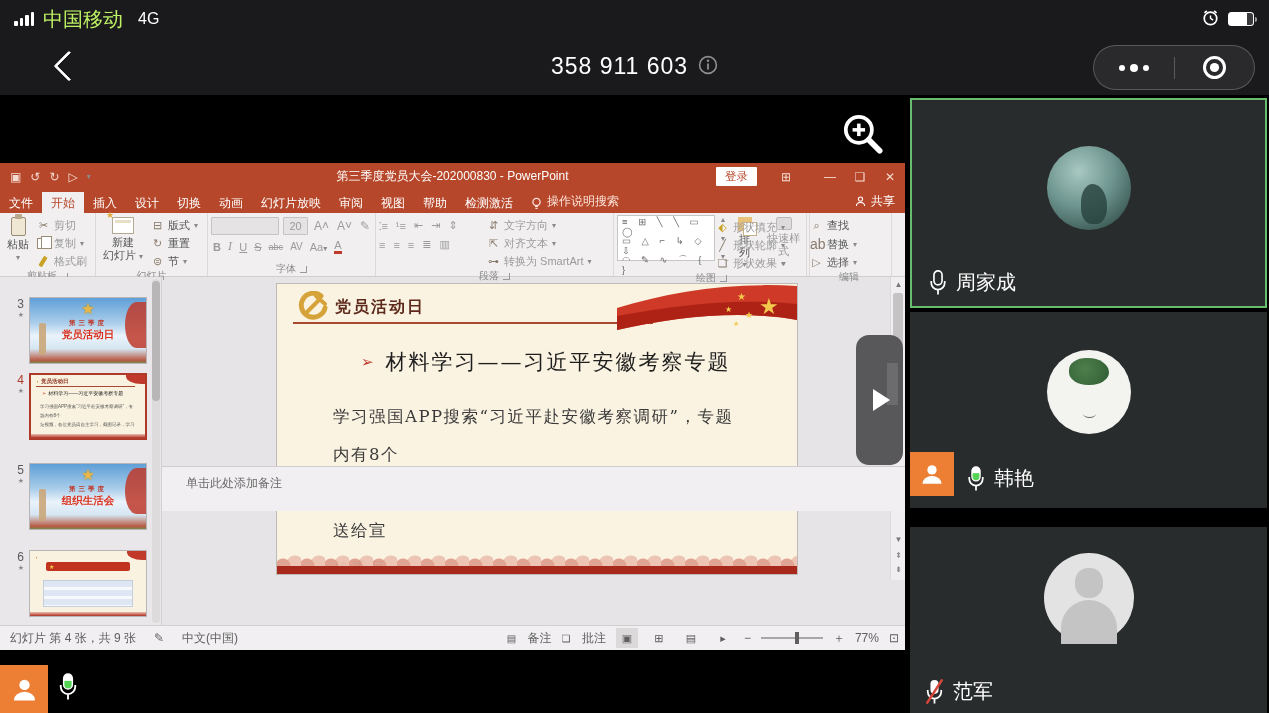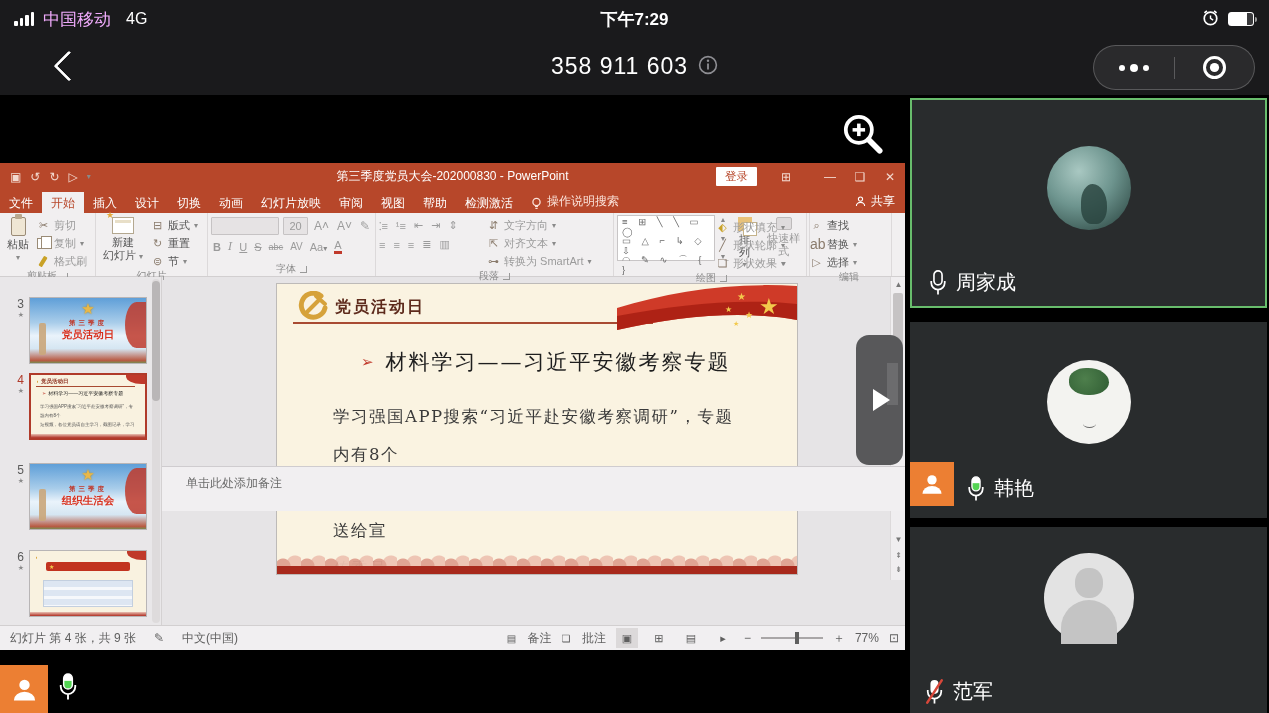--- a/index.html
+++ b/index.html
@@ -4,21 +4,21 @@
 <style>
   *{margin:0;padding:0;box-sizing:border-box}
   html,body{width:1269px;height:713px}
   body{position:relative;background:#000;font-family:"Liberation Sans",sans-serif;overflow:hidden;color:#fff}
 
   
   .statusbar{position:absolute;left:0;top:0;width:1269px;height:38px;background:#1a1a1c;display:flex;align-items:center}
   .sb-left{position:absolute;left:14px;top:0;height:38px;display:flex;align-items:center;gap:9px}
   .sigbars{display:flex;align-items:flex-end;gap:2px;height:14px}
   .sigbars i{display:block;width:3.5px;background:#fff;border-radius:1px}
-  .sb-carrier{font-size:17px;color:#f0abfc}
+  .sb-carrier{font-size:20px;color:#bef264}
   .sb-net{font-size:16px;color:#fff;margin-left:6px}
   .sb-time{position:absolute;left:0;right:0;text-align:center;font-size:17px;font-weight:bold;color:#fff}
   .sb-right{position:absolute;right:12px;top:0;height:38px;display:flex;align-items:center;gap:8px}
   .battery{position:relative;width:29px;height:14px}
   .bat-body{position:absolute;left:0;top:0;width:26px;height:14px;border-radius:3.5px;background:#fff}
   .bat-gap{position:absolute;right:4px;top:1px;width:6px;height:12px;background:#3a3a3c;border-radius:0 2.5px 2.5px 0}
   .bat-tip{position:absolute;right:0;top:4.5px;width:2.5px;height:5px;background:#9a9a9a;border-radius:0 2px 2px 0}
 
   .navbar{position:absolute;left:0;top:38px;width:1269px;height:57px;background:#1a1a1c}
   .back{position:absolute;left:58px;top:17px;width:22px;height:22px;border-left:3px solid #fff;border-bottom:3px solid #fff;transform:rotate(45deg);border-radius:2px}
@@ -135,21 +135,21 @@
   .ps-right{position:absolute;right:6px;display:flex;align-items:center;gap:10px}
   .viewbtn{width:22px;height:20px;display:flex;align-items:center;justify-content:center;font-size:11px;color:#5f5f5f}
   .viewbtn.active{background:#dcd9da}
   .zoomline{width:62px;height:2px;background:#a9a6a7;position:relative}
   .zoomline i{position:absolute;left:34px;top:-5px;width:4px;height:12px;background:#5f5f5f}
 
   
   .sidebar{position:absolute;left:908px;top:95px;width:361px;height:618px;background:#000}
   .tile{position:absolute;left:2px;width:357px;background:#292c2d;overflow:hidden}
   .tile1{top:3px;height:210px;border:2px solid #68bd6c}
-  .tile2{top:227px;height:196px}
+  .tile2{top:217px;height:196px}
   .tile3{top:432px;height:186px}
   .avatar{position:absolute;left:50%;transform:translateX(-50%);border-radius:50%}
   .av1{top:46px;width:84px;height:84px;background:radial-gradient(circle at 38% 30%,#a9c8c2,#6d948e 45%,#37544f 85%,#223733)}
   .av1::after{content:"";position:absolute;left:34px;top:38px;width:26px;height:40px;background:#27413c;border-radius:45% 55% 40% 40%;opacity:.8}
   .av2{top:38px;width:84px;height:84px;background:#f3f3f0}
   .av2::before{content:"";position:absolute;left:22px;top:8px;width:40px;height:27px;background:radial-gradient(circle at 40% 40%,#4e7f4c,#2f5c33);border-radius:45% 55% 50% 50%}
   .av2::after{content:"";position:absolute;left:36px;top:60px;width:13px;height:7px;border-bottom:1.5px solid #6a6a6a;border-radius:50%}
   .av3{top:26px;width:90px;height:90px;background:#e3e3e3}
   .av3::before{content:"";position:absolute;left:31px;top:15px;width:28px;height:30px;background:#c4c4c4;border-radius:46%}
   .av3::after{content:"";position:absolute;left:17px;top:47px;width:56px;height:44px;background:#c4c4c4;border-radius:28px 28px 0 0}
@@ -174,21 +174,20 @@
   <div class="sb-left">
     <span class="sigbars">
         <i style="height:5px"></i>
         <i style="height:8px"></i>
         <i style="height:11px"></i>
         <i style="height:14px"></i>
       </span>
     <span class="sb-carrier">中国移动</span>
     <span class="sb-net">4G</span>
   </div>
-  <div class="sb-time">下午7:29</div>
   <div class="sb-right">
     <span>
       <svg width="19" height="19" viewBox="0 0 20 20">
           <circle cx="10" cy="11" r="6.6" fill="none" stroke="#fff" stroke-width="1.8"></circle>
           <path d="M10 7.8 V11 L12.8 12.8" stroke="#fff" stroke-width="1.5" fill="none"></path>
           <path d="M3.6 5.2 L6.2 3.1 M16.4 5.2 L13.8 3.1" stroke="#fff" stroke-width="1.8"></path>
         </svg>
     </span>
     <span class="battery">
         <span class="bat-body"></span>

